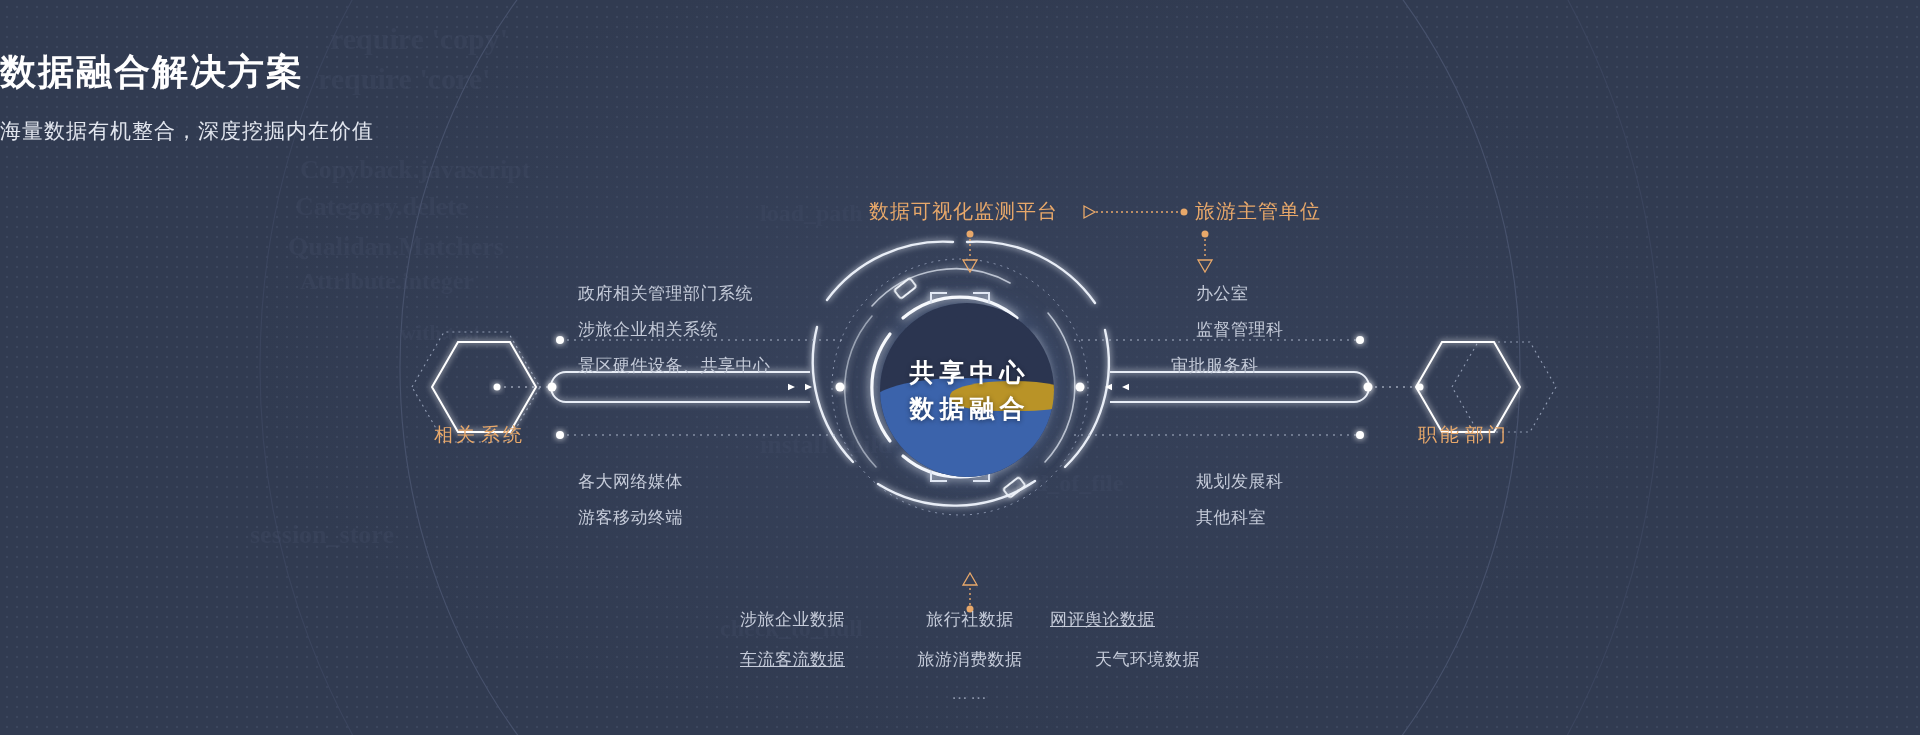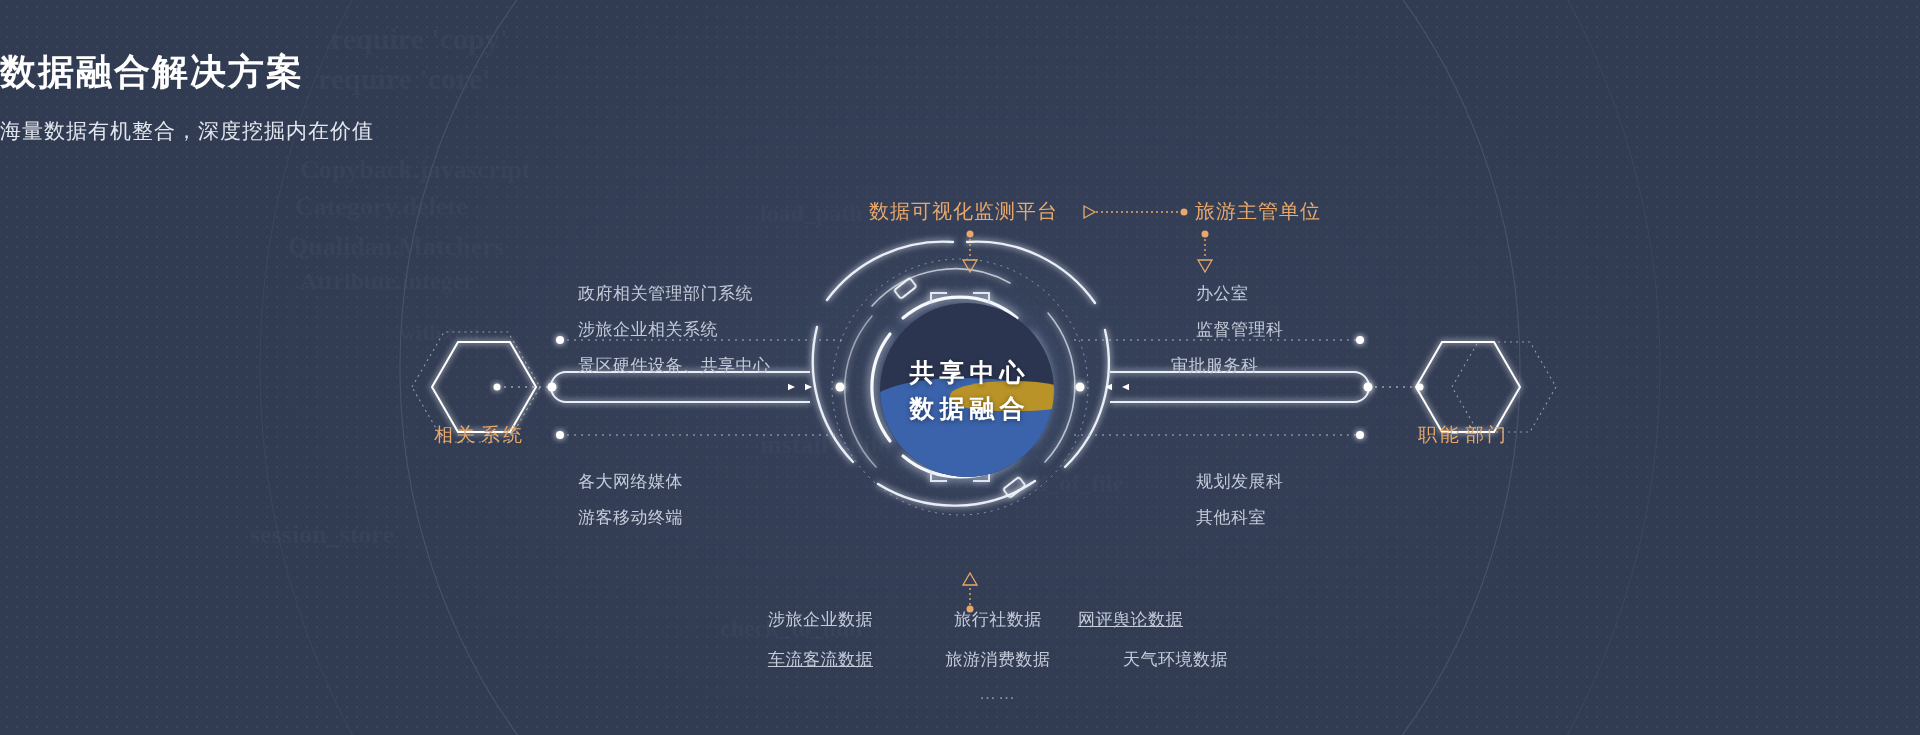--- a/index.html
+++ b/index.html
@@ -140,21 +140,20 @@
     text-indent:5px;
     text-shadow:0 1px 5px rgba(0,0,0,.45);
     z-index:5;
   }
 
   
   #bottom-grid{
     position:absolute;
     left:740px; top:608px;
     width:460px;
-    margin-left:28px;
   }
   .bg-row{
     display:flex;
     justify-content:space-between;
     margin-bottom:17px;
   }
   .bg-cell{
     font-size:17px;
     color:#c5cbd9;
     white-space:nowrap;

